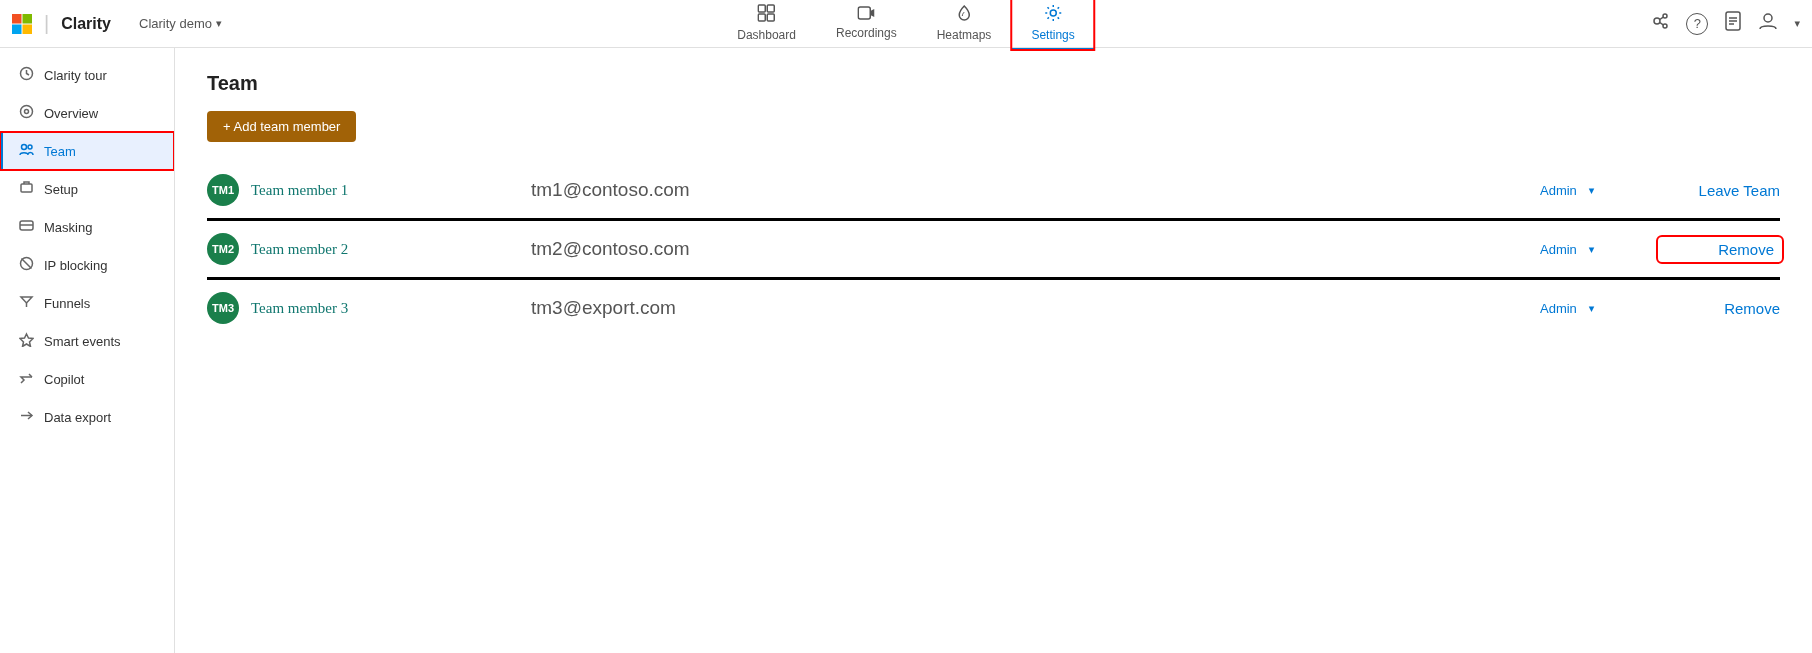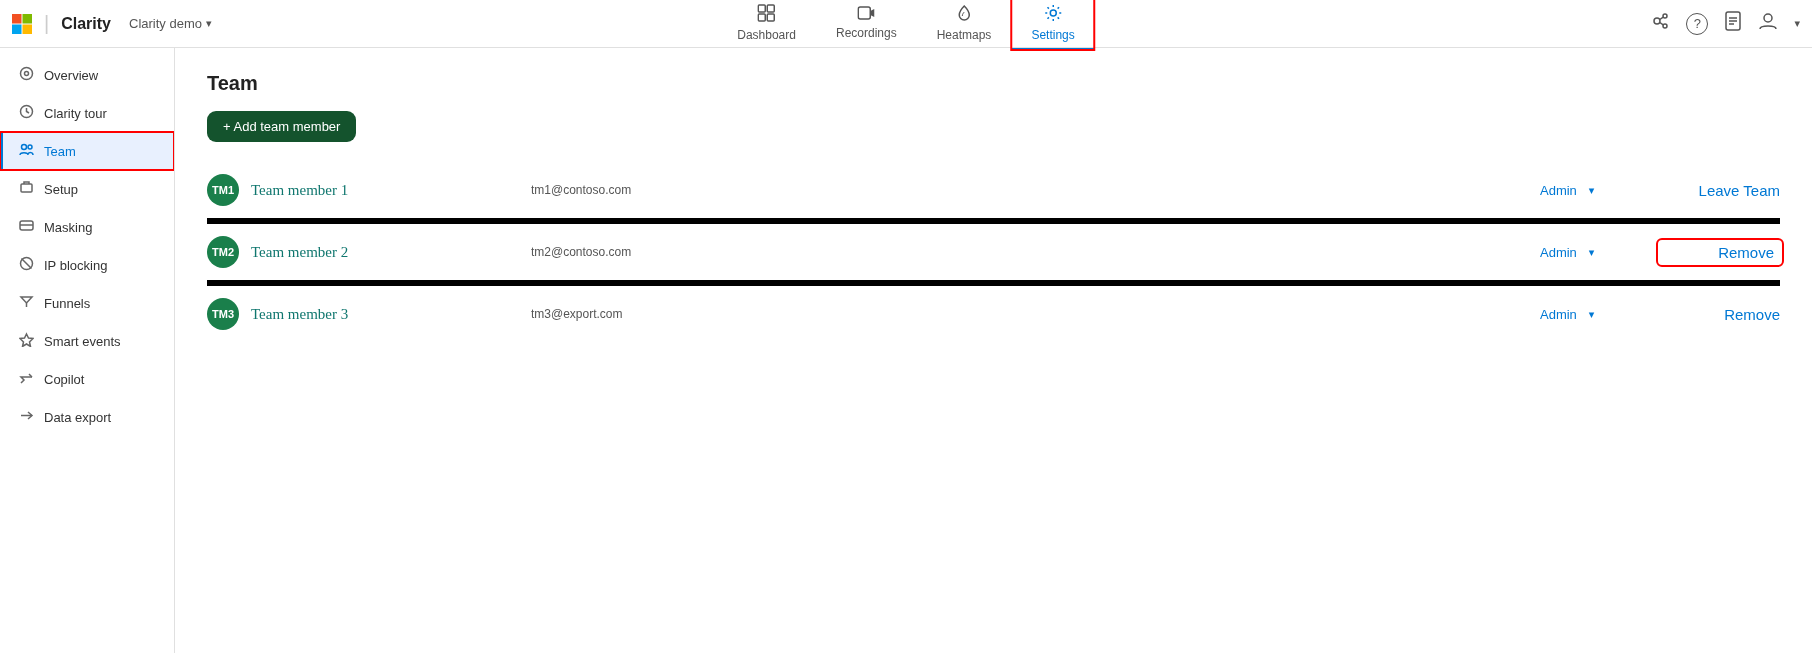--- a/index.html
+++ b/index.html
@@ -24,21 +24,21 @@
       width: 20px;
       height: 20px;
     }
     .topbar-project {
       display: flex;
       align-items: center;
       gap: 4px;
       font-size: 13px;
       color: #555;
       cursor: pointer;
-      margin-left: 2px;
+      margin-left: 12px;
     }
 
     .topbar-nav {
       display: flex;
       align-items: center;
       gap: 0;
       position: absolute;
       left: 50%;
       transform: translateX(-50%);
     }
@@ -119,38 +119,38 @@
     .page-title {
       font-size: 20px;
       font-weight: 600;
       color: #222;
       margin-bottom: 16px;
     }
     .add-member-btn {
       display: inline-flex;
       align-items: center;
       gap: 6px;
-      background: #14532d;
+      background: #a16207;
       color: #fff;
       border: none;
-      border-radius: 9px;
+      border-radius: 4px;
       padding: 8px 16px;
       font-size: 13px;
       font-weight: 500;
       cursor: pointer;
       margin-bottom: 20px;
     }
 
     
     .team-list { width: 100%; }
     .team-row {
       display: flex;
       align-items: center;
       padding: 12px 0;
-      border-bottom: 6px solid #000000;
+      border-bottom: 3px solid #000000;
     }
     .team-row:last-child { border-bottom: none; }
     .avatar {
       width: 32px;
       height: 32px;
       border-radius: 50%;
       background: #1a7f4b;
       color: #fff;
       display: flex;
       align-items: center;
@@ -161,21 +161,21 @@
       margin-right: 12px;
     }
     .member-name {
       width: 280px;
       font-size: 15px;
       color: #0f766e;
       font-family: Liberation Serif, serif;
     }
     .member-email {
       flex: 1;
-      font-size: 12px;
+      font-size: 19px;
       color: #555;
     }
     .member-role {
       display: flex;
       align-items: center;
       gap: 12px;
       width: 120px;
       font-size: 13px;
       color: #0078d4;
       cursor: pointer;
@@ -289,33 +289,33 @@
   </div>
 </div>
 
 <div class="layout">
 
   <aside class="sidebar">
     <div class="sidebar-item">
       <span class="sidebar-icon">
         <svg width="15" height="15" viewBox="0 0 15 15" fill="none" stroke="currentColor" stroke-width="1.5">
           <circle cx="7.5" cy="7.5" r="6"></circle>
+          <path d="M7.5 4 L7.5 7.5 L10 9"></path>
+        </svg>
+      </span>
+      <span>Clarity tour</span>
+    </div>
+    <div class="sidebar-item">
+      <span class="sidebar-icon">
+        <svg width="15" height="15" viewBox="0 0 15 15" fill="none" stroke="currentColor" stroke-width="1.5">
+          <circle cx="7.5" cy="7.5" r="6"></circle>
           <circle cx="7.5" cy="7.5" r="2"></circle>
         </svg>
       </span>
       <span>Overview</span>
-    </div>
-    <div class="sidebar-item">
-      <span class="sidebar-icon">
-        <svg width="15" height="15" viewBox="0 0 15 15" fill="none" stroke="currentColor" stroke-width="1.5">
-          <circle cx="7.5" cy="7.5" r="6"></circle>
-          <path d="M7.5 4 L7.5 7.5 L10 9"></path>
-        </svg>
-      </span>
-      <span>Clarity tour</span>
     </div>
     <div class="sidebar-item active sidebar-item-active-box">
       <span class="sidebar-icon">
         <svg width="15" height="15" viewBox="0 0 15 15" fill="none" stroke="#0078d4" stroke-width="1.5">
           <circle cx="5" cy="5" r="2.5"></circle>
           <path d="M1 13 C1 10 9 10 9 13"></path>
           <circle cx="11" cy="5" r="2"></circle>
           <path d="M9 12 C10 10 14 10 14 13"></path>
         </svg>
       </span>

